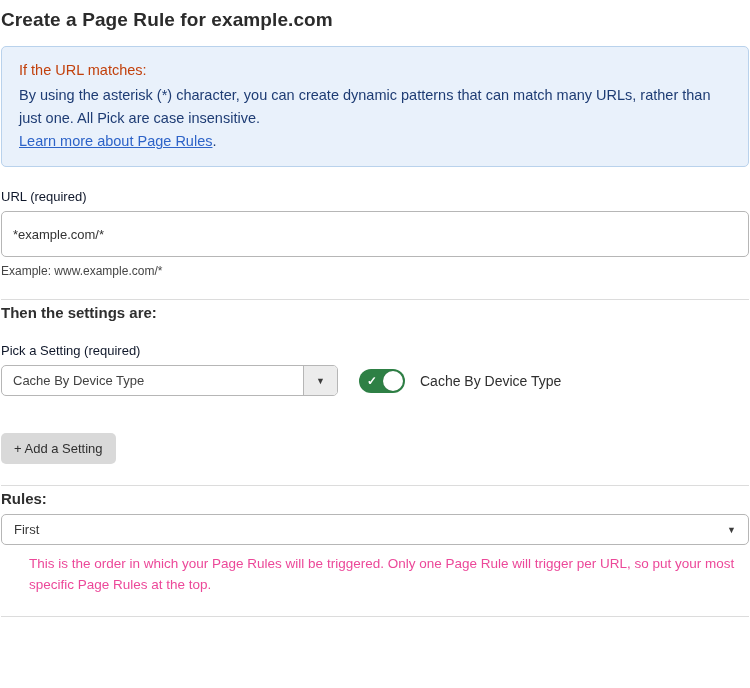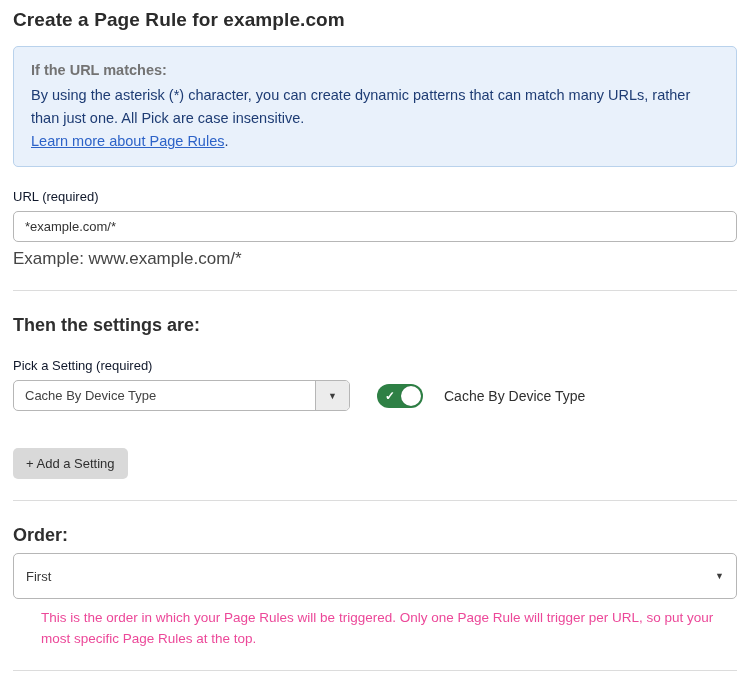--- a/index.html
+++ b/index.html
@@ -3,97 +3,96 @@
 <meta charset="utf-8">
 <style>
   * { margin: 0; padding: 0; box-sizing: border-box; }
   html, body { background: #ffffff; }
   body {
     width: 750px; height: 688px;
     font-family: "Liberation Sans", sans-serif;
     color: #333;
     overflow: hidden;
   }
-  .container { padding: 0 13px; }
+  .container { padding: 0 1px; }
 
   .page-title {
     margin-top: 9px;
     font-size: 19px;
     font-weight: bold;
     color: #2b2b2b;
     letter-spacing: 0.1px;
   }
 
   .info-box {
     margin-top: 15px;
     background: #e9f1fb;
     border: 1px solid #b9d2ec;
     border-radius: 5px;
     padding: 12px 17px 13px 17px;
     font-size: 14.5px;
     line-height: 23px;
     color: #1e3c74;
   }
   .info-box .info-heading {
-    font-weight: bold;
-    color: #737373;
+    font-weight: normal;
+    color: #c2410c;
     font-size: 14.5px;
   }
   .info-box .info-body { margin-top: 2px; }
   .info-box .info-link {
     color: #2d63c8;
     text-decoration: underline;
     cursor: pointer;
   }
   .info-box .info-link-suffix { color: #1e3c74; }
 
   .field-label {
     font-size: 13px;
     color: #0f172a;
     margin-top: 22px;
   }
 
   .text-input {
     margin-top: 7px;
     width: 100%;
-    height: 31px;
+    height: 46px;
     border: 1px solid #b6b6b6;
     border-radius: 5px;
     padding: 0 11px;
     font-family: "Liberation Sans", sans-serif;
     font-size: 13px;
     color: #333;
     background: #fff;
     outline: none;
   }
 
   .helper-text {
     margin-top: 7px;
-    font-size: 17px;
+    font-size: 12px;
     color: #454545;
   }
 
   .divider {
     border: none;
     border-top: 1px solid #dcdcdc;
     margin-top: 21px;
   }
 
   .section-heading {
-    margin-top: 24px;
-    font-size: 18px;
+    margin-top: 4px;
+    font-size: 15px;
     font-weight: bold;
     color: #2f2f2f;
   }
 
   .setting-row {
     margin-top: 7px;
     display: flex;
     align-items: center;
-    gap: 6px;
   }
 
   .select-group {
     width: 337px;
     height: 31px;
     border: 1px solid #b6b6b6;
     border-radius: 5px;
     display: flex;
     background: #fff;
     overflow: hidden;
@@ -165,21 +164,21 @@
     font-family: "Liberation Sans", sans-serif;
     font-size: 13px;
     color: #2f2f2f;
     cursor: pointer;
     text-align: center;
   }
 
   .order-select {
     margin-top: 7px;
     width: 100%;
-    height: 46px;
+    height: 31px;
     border: 1px solid #b6b6b6;
     border-radius: 5px;
     background: #fff;
     display: flex;
     align-items: center;
     justify-content: space-between;
     padding: 0 12px;
     font-size: 13px;
     color: #383838;
     cursor: pointer;
@@ -232,21 +231,21 @@
       <span class="toggle-check">✓</span>
       <span class="toggle-knob"></span>
     </div>
     <div class="toggle-label">Cache By Device Type</div>
   </div>
 
   <button class="add-setting-btn">+ Add a Setting</button>
 
   <hr class="divider">
 
-  <div class="section-heading">Order:</div>
+  <div class="section-heading">Rules:</div>
 
 
   <div class="order-select">
     <span>First</span>
     <span class="order-arrow">▼</span>
   </div>
 
   <div class="order-helper">This is the order in which your Page Rules will be triggered. Only one Page Rule will trigger per URL, so put your most specific Page Rules at the top.</div>
 
   <hr class="divider">

